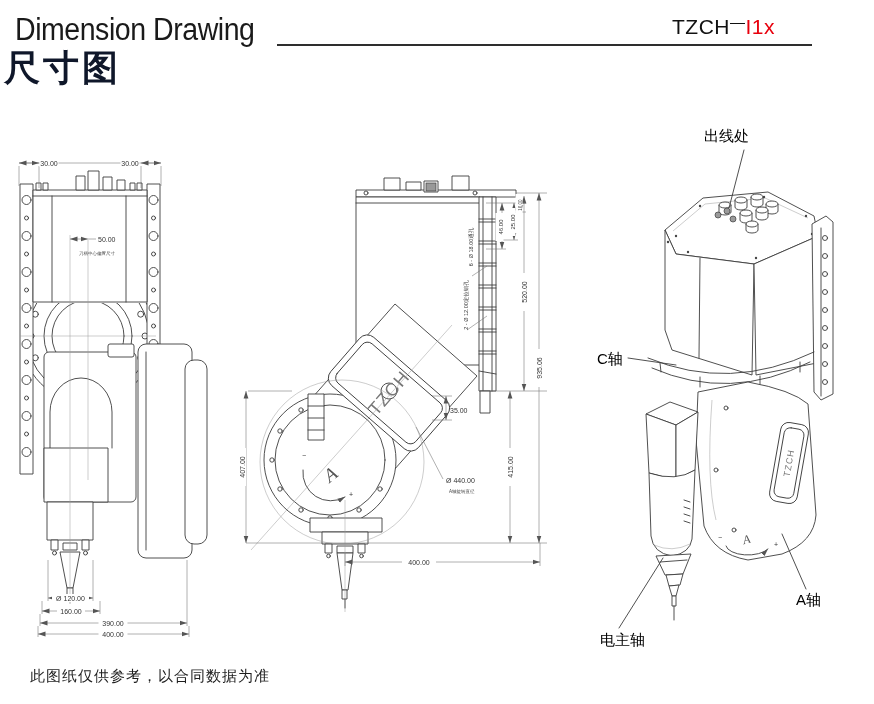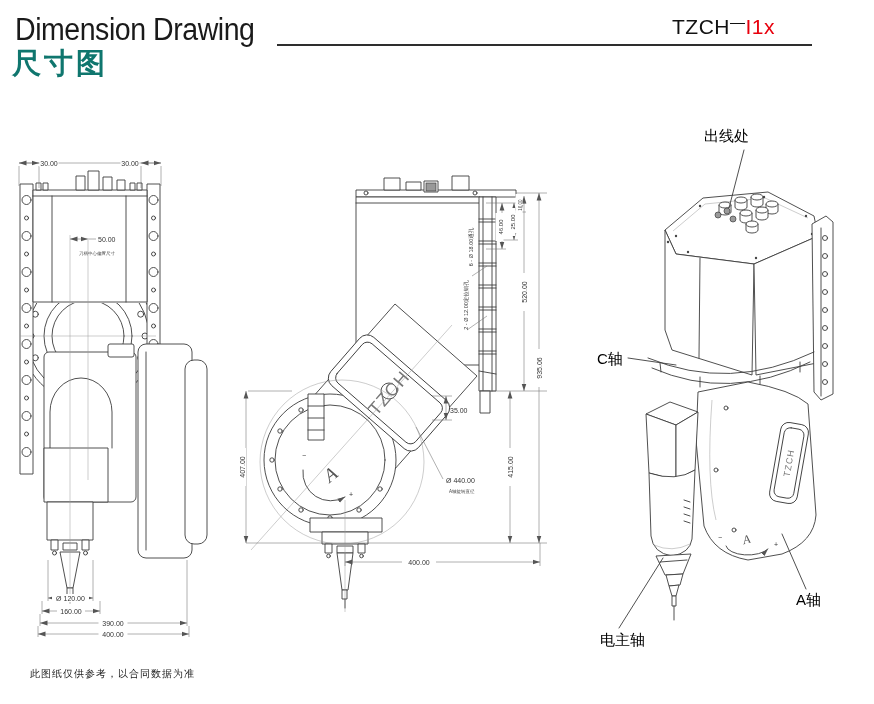--- a/index.html
+++ b/index.html
@@ -1,25 +1,25 @@
 <!DOCTYPE html>
 <html><head>
 <meta charset="utf-8">
 <style>
   html,body{margin:0;padding:0;background:#fff;}
   .page{position:relative;width:874px;height:704px;background:#fff;overflow:hidden;
         font-family:"Liberation Sans",sans-serif;color:#161616;}
   .title-en{position:absolute;left:15px;top:12px;font-size:31px;font-weight:500;
             letter-spacing:-0.5px;transform:scaleX(0.92);transform-origin:0 0;color:#1a1a1a;white-space:nowrap;}
-  .title-zh{position:absolute;left:12px;top:44px;font-size:29px;font-weight:700;letter-spacing:3px;color:#0f766e;}
+  .title-zh{position:absolute;left:4px;top:44px;font-size:36px;font-weight:700;letter-spacing:3px;color:#0f172a;}
   .title-rule{position:absolute;left:277px;top:44px;width:535px;height:2px;background:#2e2e2e;}
   .model{position:absolute;left:672px;top:15px;font-size:21px;letter-spacing:0.5px;color:#111;white-space:nowrap;}
   .model .dash{position:relative;top:-7px;font-size:15px;}
   .model .red{color:#e8000d;}
-  .footer-note{position:absolute;left:30px;top:667px;font-size:10px;letter-spacing:1px;color:#1d1d1d;}
+  .footer-note{position:absolute;left:30px;top:667px;font-size:15px;letter-spacing:1px;color:#1d1d1d;}
   svg{position:absolute;left:0;top:0;}
   .ln{fill:none;stroke:#3c3c3c;stroke-width:0.9;stroke-linejoin:round;stroke-linecap:round;}
   .lnf{fill:#ffffff;stroke:#3c3c3c;stroke-width:0.9;stroke-linejoin:round;}
   .thin{fill:none;stroke:#9a9a9a;stroke-width:0.5;}
   .dim{fill:none;stroke:#6f6f6f;stroke-width:0.55;}
   .mask{fill:#ffffff;stroke:none;}
   .dtx{font-family:"Liberation Sans",sans-serif;font-size:7px;fill:#333;}
   .dtx6{font-family:"Liberation Sans",sans-serif;font-size:6px;fill:#333;}
   .dtx5{font-family:"Liberation Sans",sans-serif;font-size:5.5px;fill:#333;}
   .dtx45{font-family:"Liberation Sans",sans-serif;font-size:4.5px;fill:#444;}

